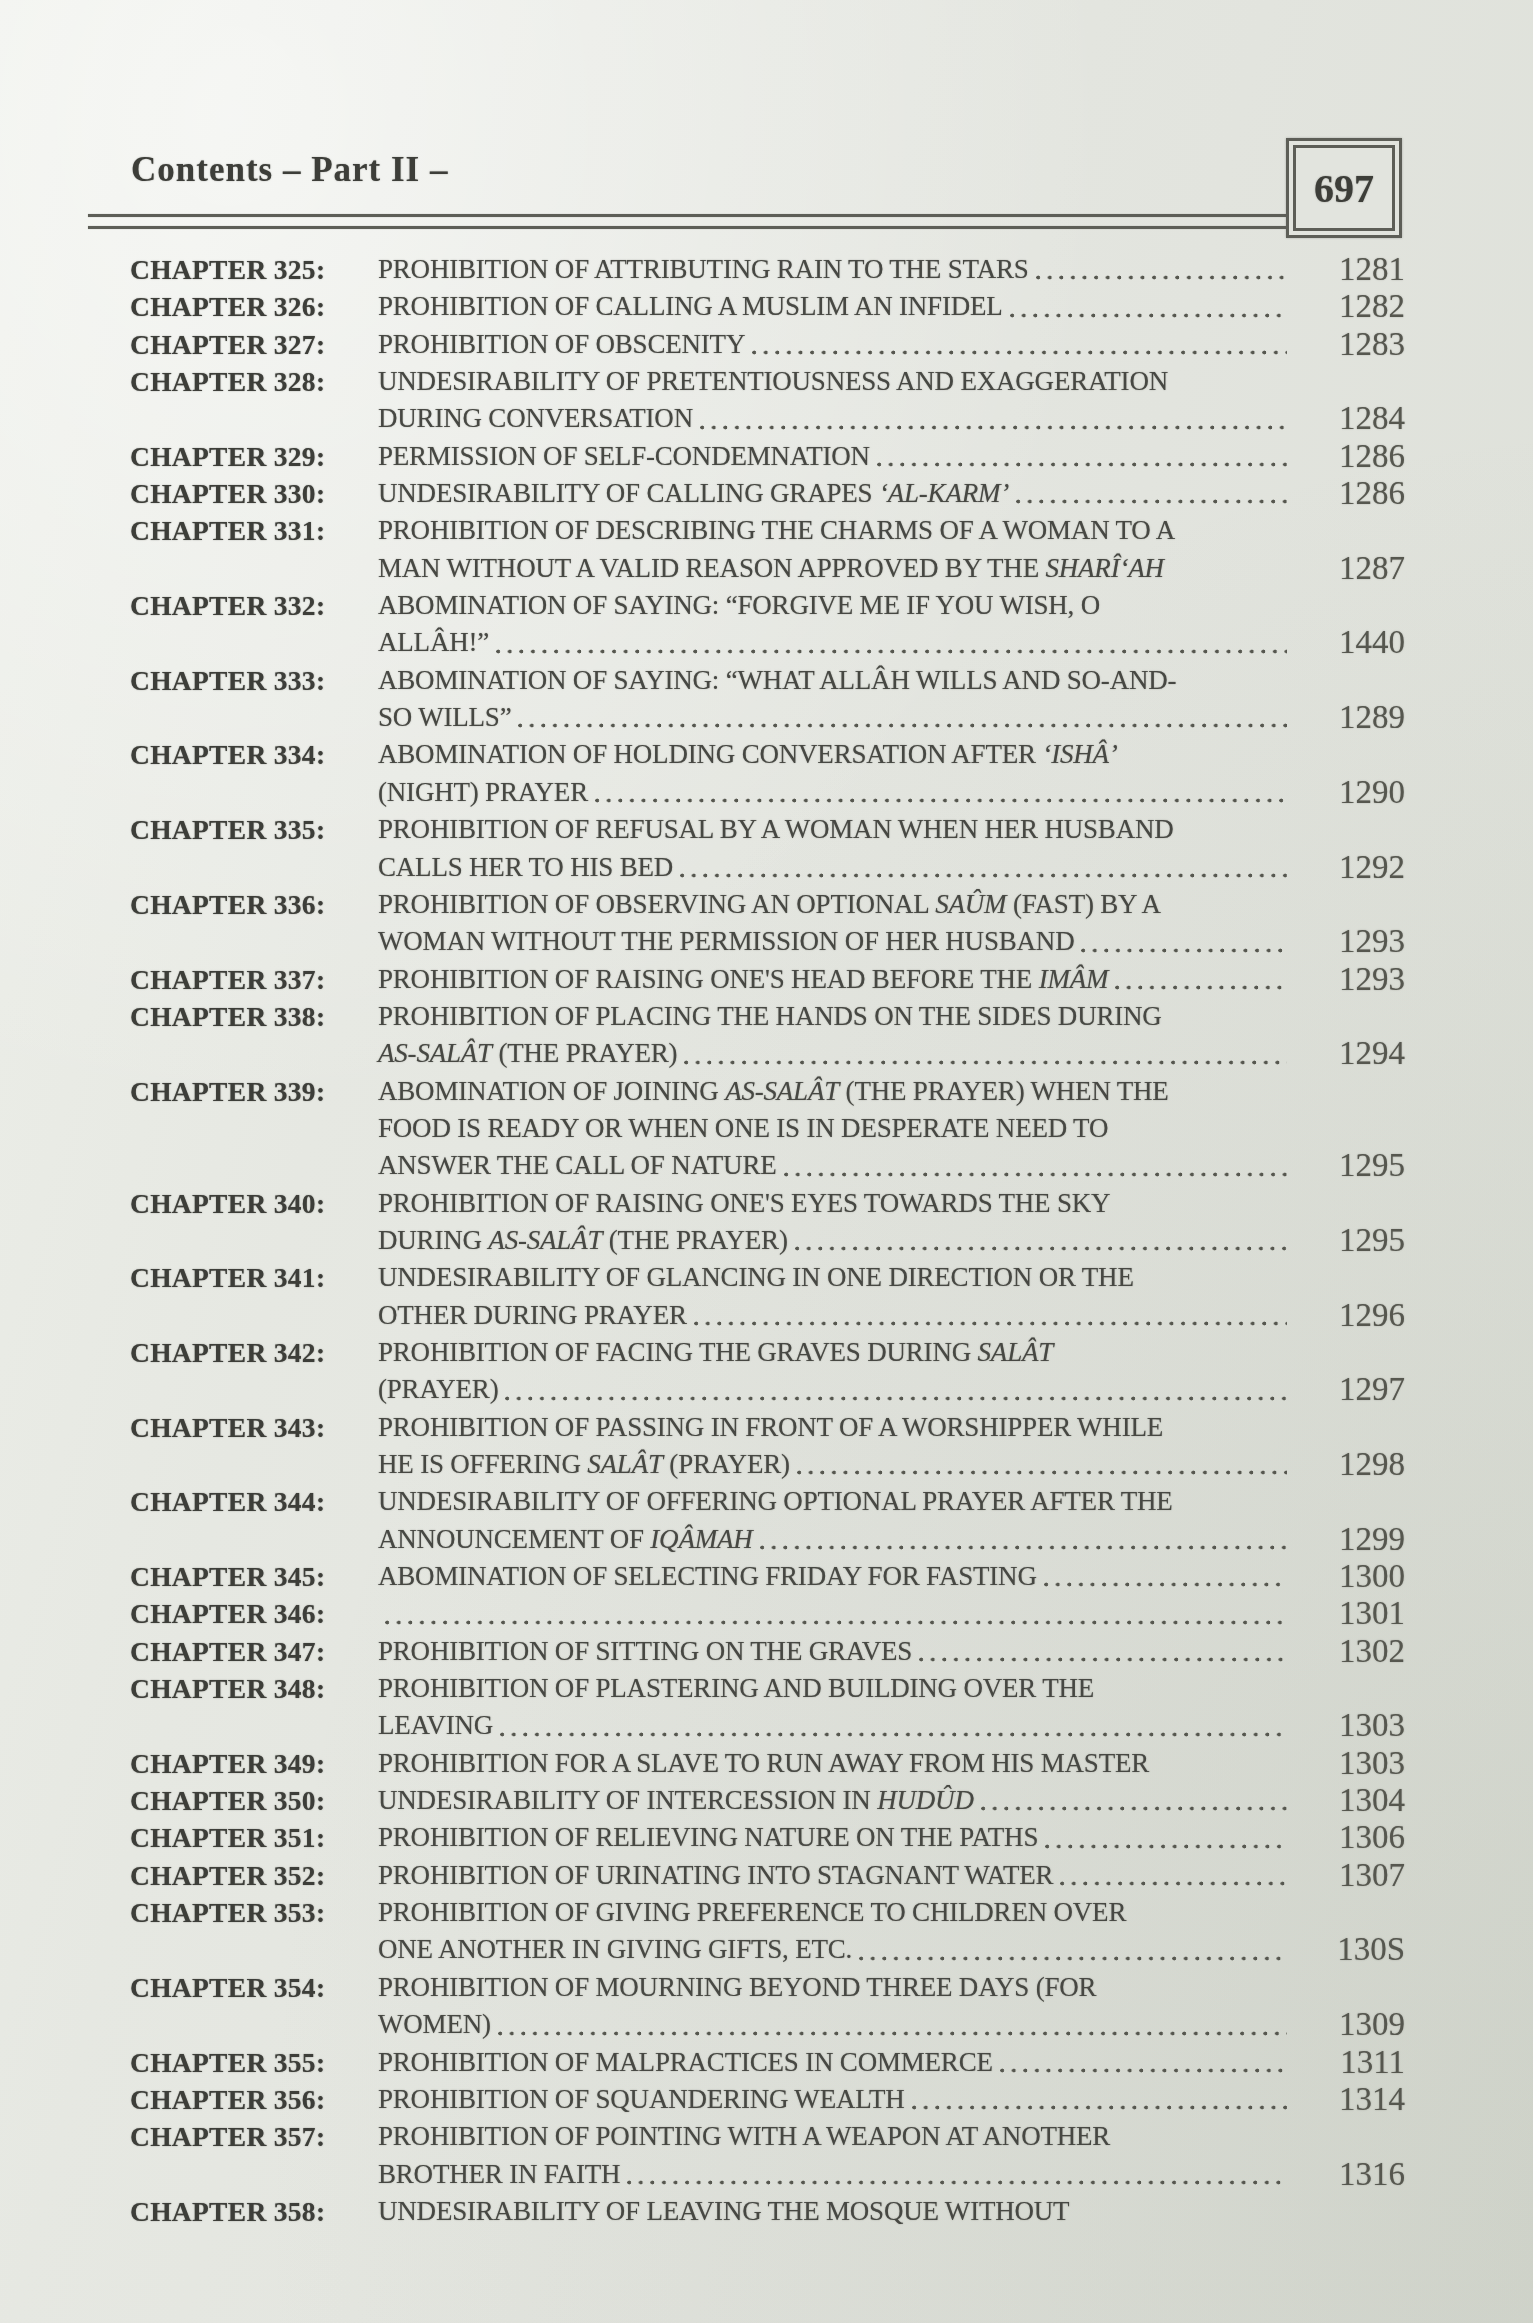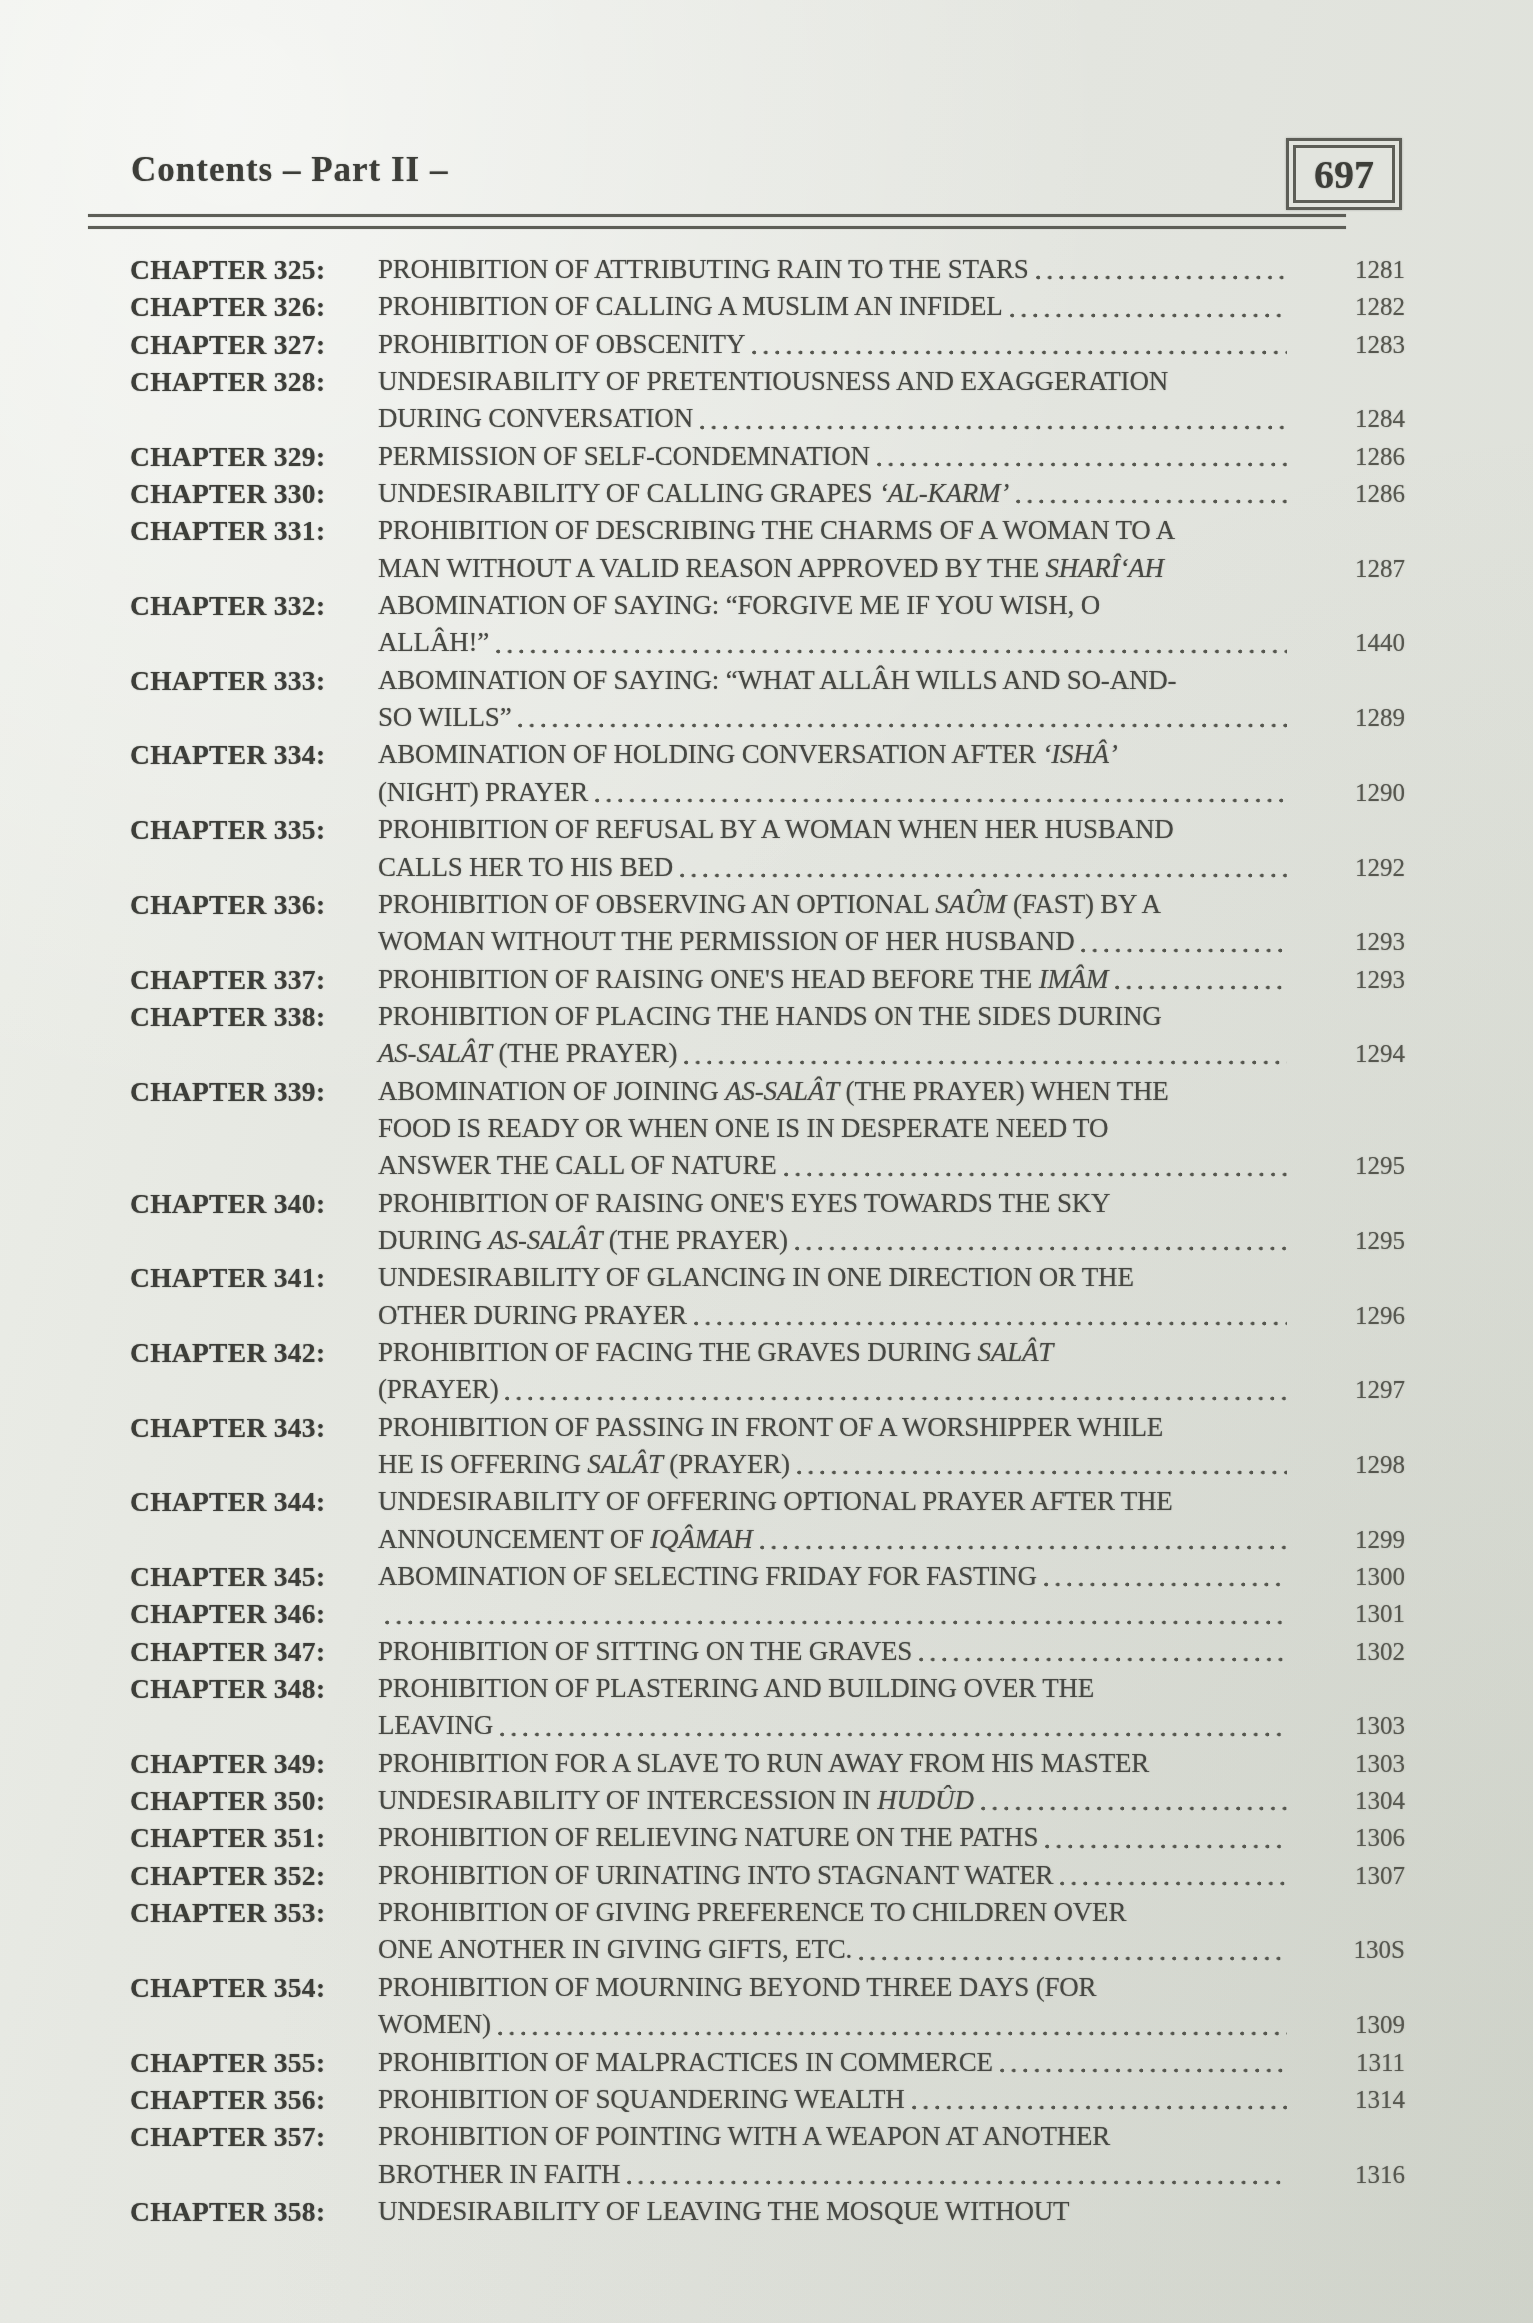--- a/index.html
+++ b/index.html
@@ -15,21 +15,21 @@
 
   
   .header-title {
     position:absolute; left:131px; top:150px;
     font-size:35px; font-weight:bold; 
     color:var(--ink-strong,#4a4b45);
     text-shadow:0 0 1.4px rgba(72,72,66,.55);
     letter-spacing:1px;
   }
   .folio-box {
-    position:absolute; left:1286px; top:138px; width:116px; height:72px;
+    position:absolute; left:1286px; top:138px; width:116px; height:100px;
     border:3px solid var(--rule,#5d5e57); box-sizing:border-box;
     background:var(--paper,#e2e4de); z-index:3;
     box-shadow:0 0 2px rgba(90,92,84,.4);
   }
   .folio-inner {
     position:absolute; inset:4px; border:3px solid var(--rule,#5d5e57);
     display:flex; align-items:center; justify-content:center;
   }
   .folio-inner span {
     font-size:40px; font-weight:bold; color:var(--ink-strong,#4a4b45);
@@ -50,21 +50,21 @@
   .ttl {
     flex:none; font-size:27px; color:var(--ink,#474843);
     text-shadow:0 0 1.3px rgba(72,72,66,.55); letter-spacing:-.2px;
   }
   .leader { flex:1 1 auto; min-width:0; height:9px; align-self:flex-end;
             margin:0 12px 6px 7px; }
   .leader.dotted {
     background-image:radial-gradient(circle at 2.2px 4.5px, var(--ink-light,#56574f) 1.7px, rgba(0,0,0,0) 2.2px);
     background-size:11.6px 9px; background-repeat:repeat-x;
   }
-  .pg { flex:none; width:106px; text-align:right; font-size:25px;
+  .pg { flex:none; width:106px; text-align:right; font-size:33px;
         color:var(--ink-light,#56574f); text-shadow:0 0 1.3px rgba(72,72,66,.5); }
 </style>
 </head>
 <body>
 
 <div class="page">
   <div class="header-title">Contents – Part II –</div>
   <div class="folio-box">
     <div class="folio-inner">
       <span>697</span>

